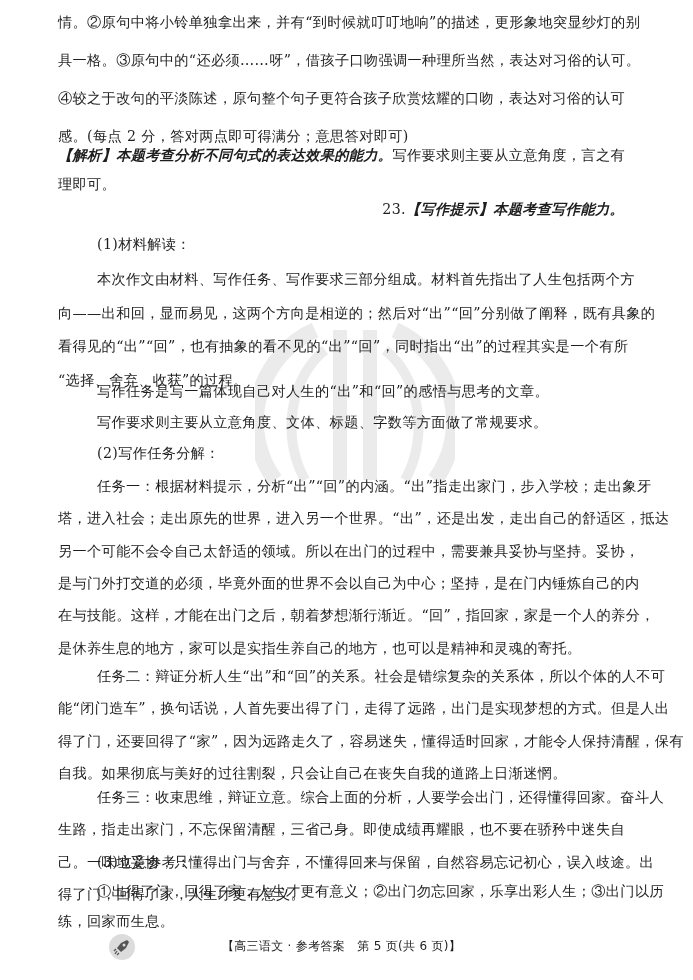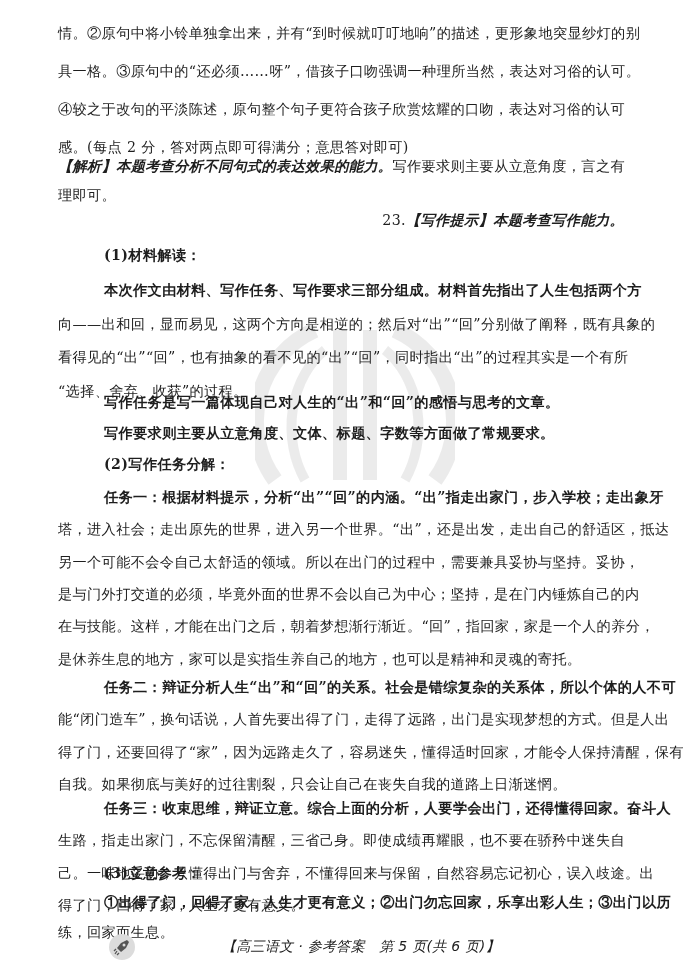--- a/index.html
+++ b/index.html
@@ -10,37 +10,36 @@
   }
   .watermark {
     position: absolute; left: 255px; top: 320px; width: 200px; height: 170px;
     pointer-events: none; opacity: 0.16;
   }
   .page { position: absolute; left: 0; top: 0; width: 693px; }
   .line {
     position: absolute; left: 58px; width: 590px;
     font-size: 14.2px; line-height: 20px; white-space: nowrap;
     letter-spacing: 0.35px;
-    margin-top: 11px;
   }
-  .ind { left: 104px; width: 561px; font-weight: bold; }
+  .ind { left: 97px; width: 561px; }
   .num { left: 34px; text-align: right; }
   .bold { font-weight: bold; font-family: "DejaVu Sans", "Liberation Sans", sans-serif; font-style: italic; }
   .plain { font-weight: normal; font-family: "DejaVu Serif", "Liberation Serif", serif; }
   .footer {
     position: absolute; top: 934px; left: 0; width: 693px; height: 24px;
   }
   .rocket {
     position: absolute; left: 109px; top: 0px; width: 26px; height: 26px;
     border-radius: 50%; background: #dcdcdc;
   }
   .footer-text {
     position: absolute; left: 222px; top: 3px;
-    font-size: 14px; line-height: 18px; font-family: "DejaVu Sans", "Liberation Sans", sans-serif;
-    letter-spacing: 0.3px; color: #1e1e1e; font-style: italic;
+    font-size: 12px; line-height: 18px; font-family: "DejaVu Sans", "Liberation Sans", sans-serif;
+    letter-spacing: 0.3px; color: #1e1e1e;
   }
 </style>
 </head>
 <body>
 
 <svg class="watermark" viewBox="0 0 200 170">
   <path d="M20 160 A100 100 0 0 1 60 10" fill="none" stroke="#888" stroke-width="16"></path>
   <path d="M180 160 A100 100 0 0 0 140 10" fill="none" stroke="#888" stroke-width="16"></path>
   <rect x="78" y="10" width="14" height="150" fill="#888"></rect>
   <rect x="108" y="10" width="14" height="150" fill="#888"></rect>

